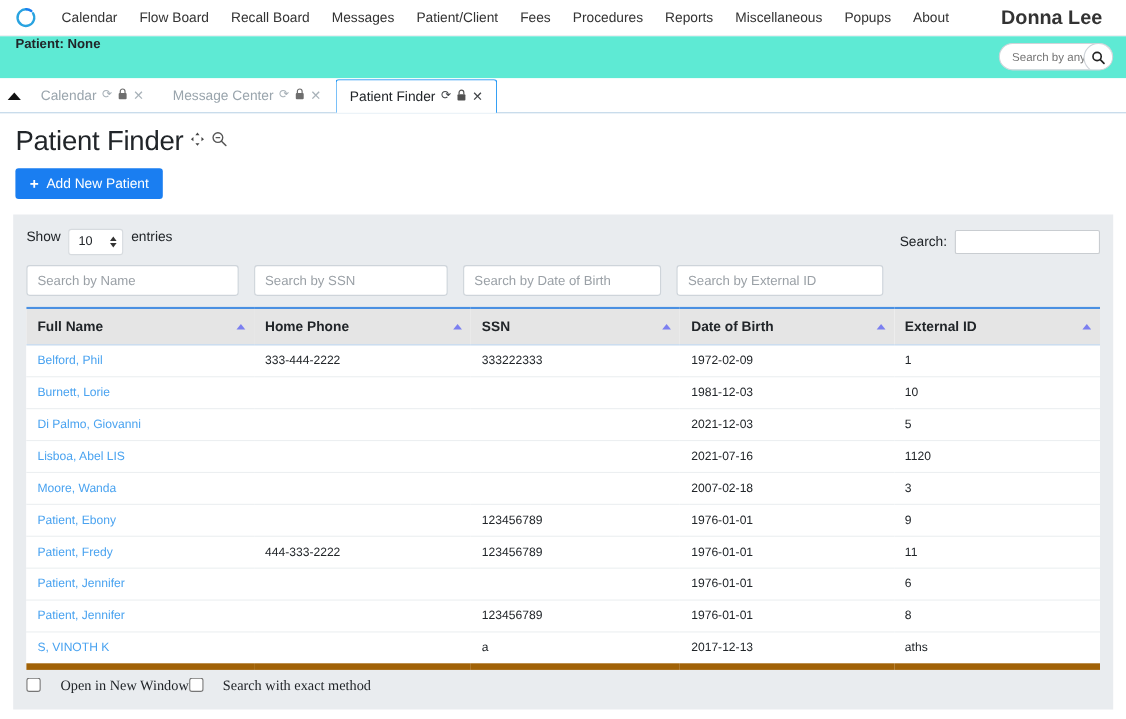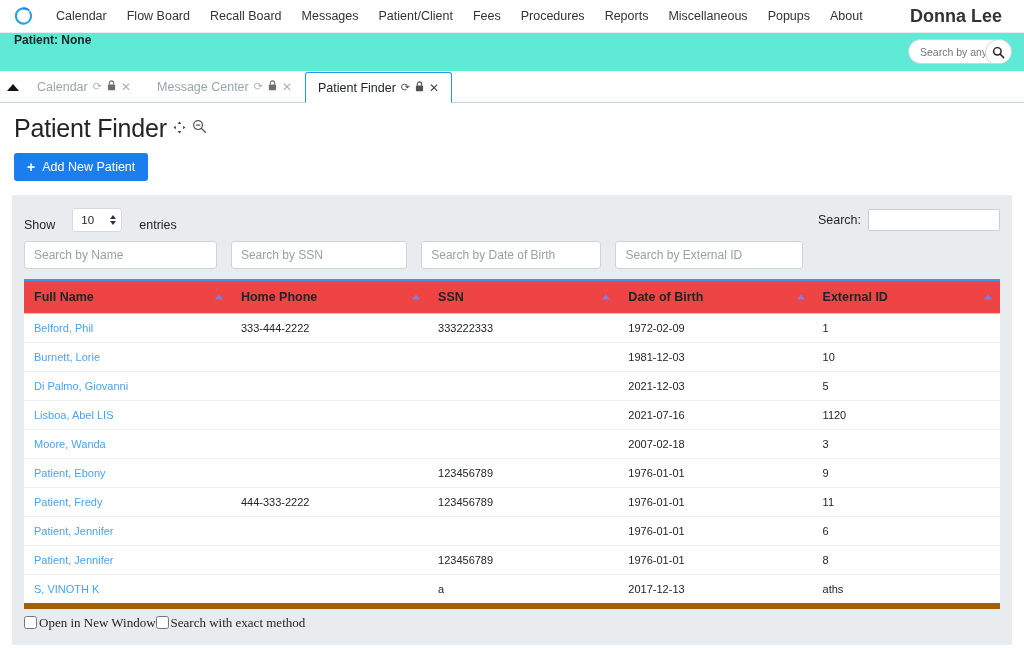--- a/index.html
+++ b/index.html
@@ -147,21 +147,21 @@
     margin: 14px 12px 0 12px;
     background: #e9ecef;
     padding: 10px 12px 14px 12px;
     min-height: 448px;
   }
   .ctl-row {
     display: flex; align-items: center;
     height: 30px;
     margin-bottom: 6px;
   }
-  .show-entries { display: flex; align-items: flex-end; gap: 17px; font-size: 12.5px; color: #212529; }
+  .show-entries { display: flex; align-items: flex-start; gap: 7px; font-size: 12.5px; color: #212529; }
   .sel-wrap { position: relative; }
   .sel-wrap select {
     appearance: none; -webkit-appearance: none;
     border: 1px solid #d7dbdf;
     background: #fff;
     border-radius: 3px;
     font-size: 11.5px;
     color: #212529;
     padding: 3px 20px 3px 8px;
     height: 24px;
@@ -213,21 +213,21 @@
 
   
   table.ptable {
     width: 100%;
     border-collapse: collapse;
     background: #fff;
     table-layout: fixed;
     border-top: 2px solid #4a90e2;
   }
   table.ptable thead th {
-    background: #ef4444;
+    background: #e5e5e5;
     color: #212529;
     font-size: 12.5px;
     font-weight: bold;
     text-align: left;
     padding: 9px 10px;
     border-bottom: 1px solid #b7cfe8;
     position: relative;
     cursor: pointer;
     white-space: nowrap;
   }
@@ -259,21 +259,21 @@
 
   
   .cbrow {
     display: flex; align-items: center;
     gap: 0;
     margin-top: 6px;
     font-family: "Liberation Serif", serif;
     font-size: 13px;
     color: #212529;
   }
-  .cbitem { display: flex; align-items: center; gap: 1px; cursor: pointer; }
+  .cbitem { display: flex; align-items: center; gap: 17px; cursor: pointer; }
   .cbitem input { margin: 0 1px 0 0; width: 13px; height: 13px; cursor: pointer; }
 </style>
 </head>
 <body>
 
 <div class="page">
 
   <div class="topnav">
     <span class="logo">
       <svg width="20" height="20" viewBox="0 0 20 20">

